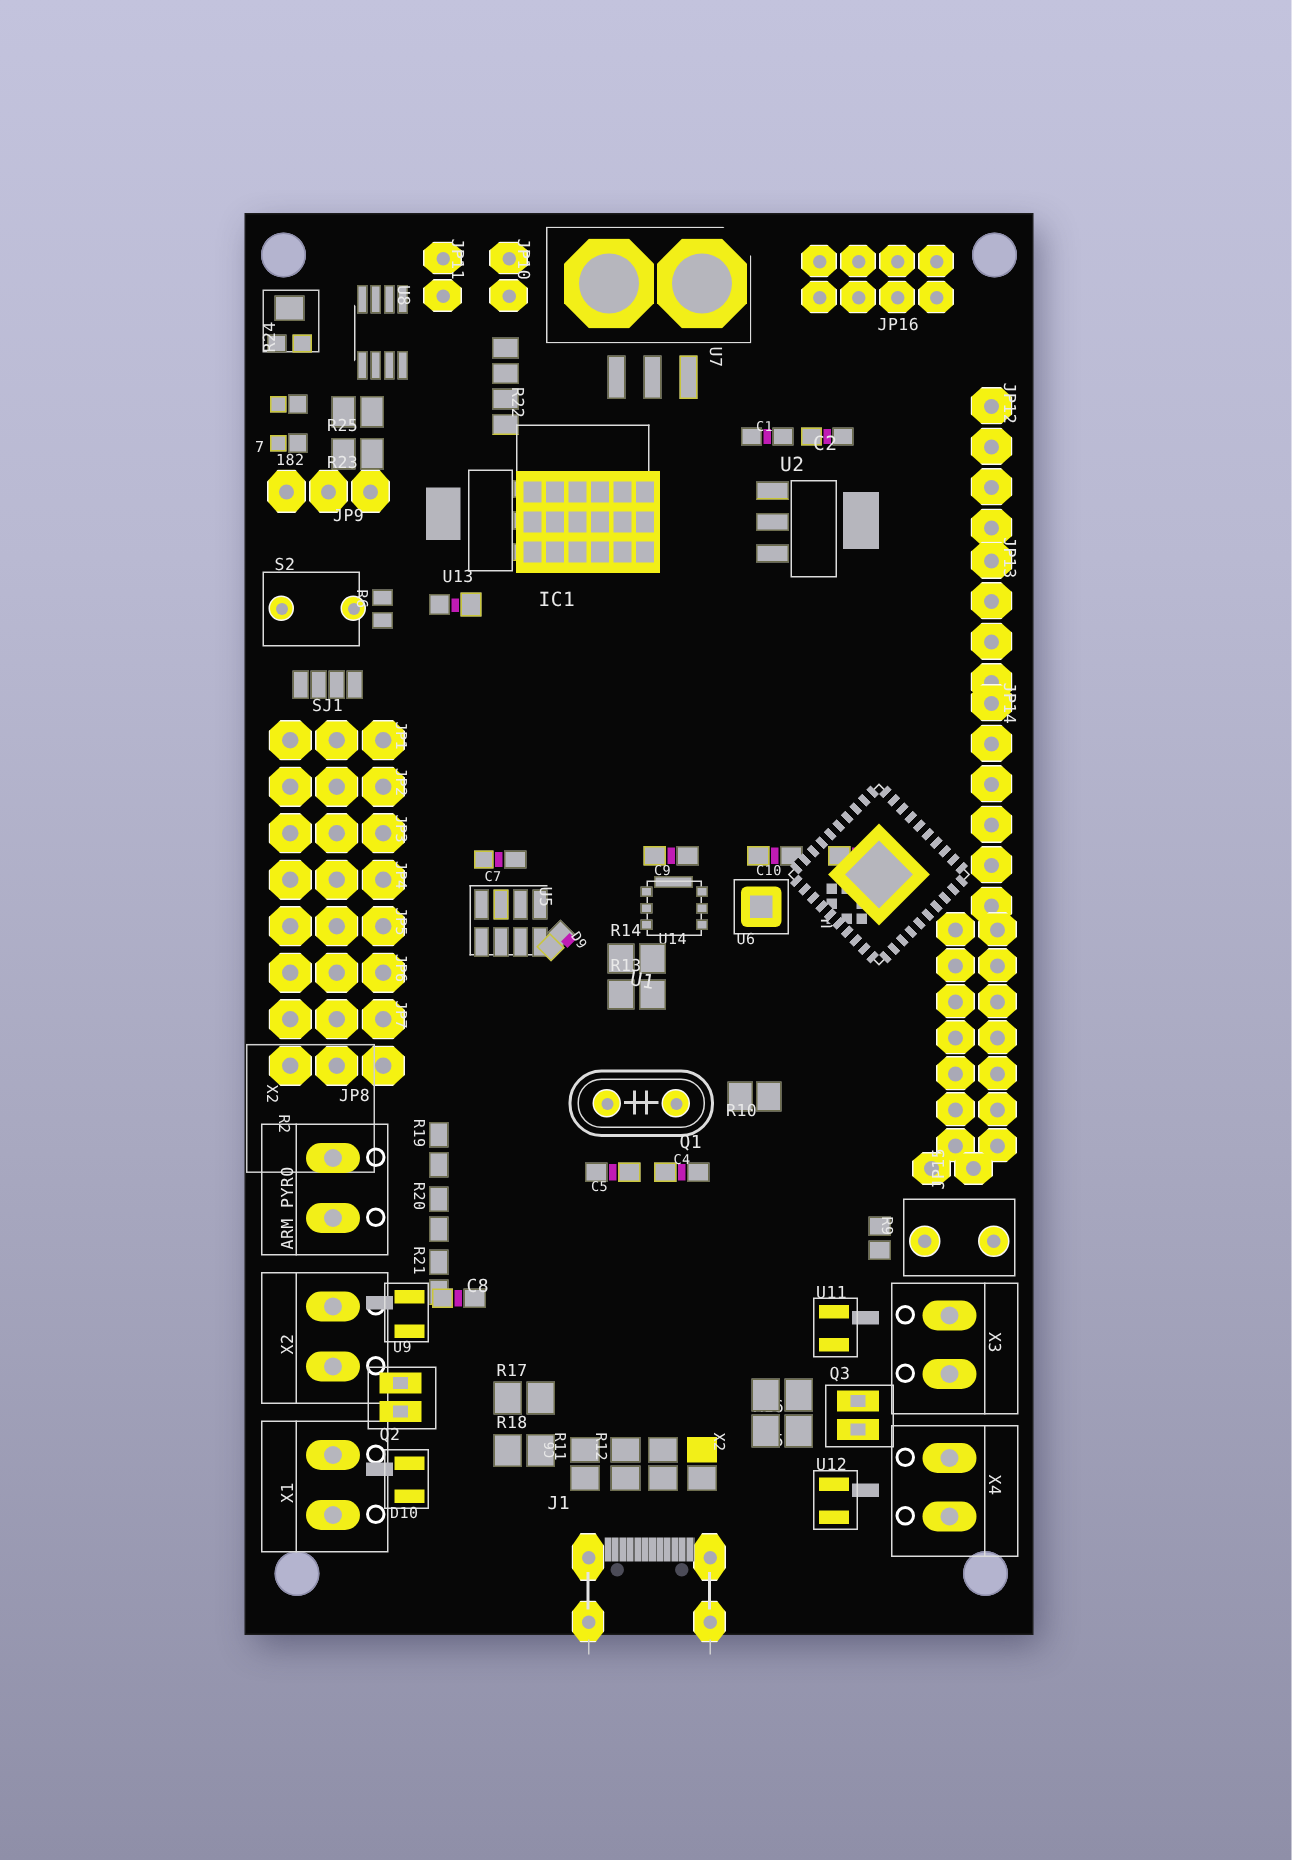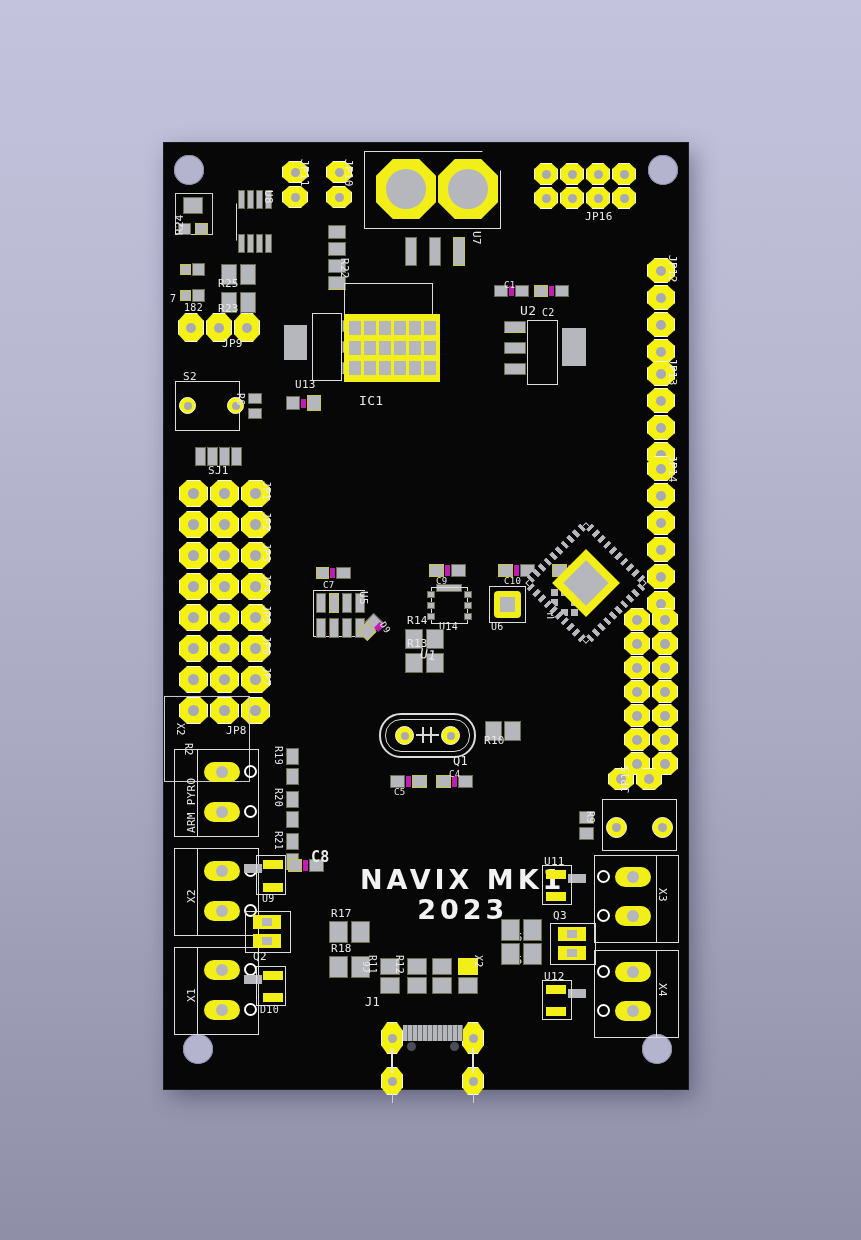--- a/index.html
+++ b/index.html
@@ -197,21 +197,21 @@
     <div class="padg" style="left:245px;top:218px;width:12px;height:14px;"></div>
     <div class="padg" style="left:260px;top:218px;width:12px;height:14px;"></div>
 
     <div class="pad" style="left:330px;top:142px;width:14px;height:12px;"></div>
     <div class="magenta" style="left:345px;top:143px;width:5px;height:10px;"></div>
     <div class="pad" style="left:351px;top:142px;width:14px;height:12px;"></div>
     <div class="silk" style="left:340px;top:137px;font-size:9px;">C1</div>
     <div class="pad" style="left:370px;top:142px;width:14px;height:12px;border-color:#c9c63a;"></div>
     <div class="magenta" style="left:385px;top:143px;width:5px;height:10px;"></div>
     <div class="pad" style="left:391px;top:142px;width:14px;height:12px;"></div>
-    <div class="silk" style="left:378px;top:164px;font-size:10px;">C2</div>
+    <div class="silk" style="left:378px;top:148px;font-size:13px;">C2</div>
 
     <div class="silk" style="left:356px;top:162px;font-size:13px;">U2</div>
     <div class="outline" style="left:363px;top:177px;width:31px;height:65px;"></div>
     <div class="pad" style="left:340px;top:178px;width:22px;height:12px;border-bottom-color:#c9c63a;"></div>
     <div class="pad" style="left:340px;top:199px;width:22px;height:12px;"></div>
     <div class="pad" style="left:340px;top:220px;width:22px;height:12px;"></div>
     <div class="padg" style="left:398px;top:185px;width:24px;height:38px;"></div>
 
     <div class="thru oct" style="left:483px;top:115px;width:28px;height:25px;">
         <i style="width:10px;height:10px"></i>
@@ -577,29 +577,25 @@
     <div class="outline" style="left:430px;top:807px;width:85px;height:88px;"></div>
     <div class="silk v" style="left:504px;top:840px;transform:rotate(90deg);font-size:11px;">X4</div>
     <div style="position:absolute;left:492px;top:807px;width:1px;height:88px;background:#dcdcdc;"></div>
     <div class="ring" style="left:433px;top:822px;width:13px;height:13px;"></div>
     <div class="padY" style="left:451px;top:819px;width:36px;height:20px;border-radius:10px;"></div>
     <div class="padg" style="left:463px;top:823px;width:12px;height:12px;border-radius:50%;"></div>
     <div class="ring" style="left:433px;top:861px;width:13px;height:13px;"></div>
     <div class="padY" style="left:451px;top:858px;width:36px;height:20px;border-radius:10px;"></div>
     <div class="padg" style="left:463px;top:862px;width:12px;height:12px;border-radius:50%;"></div>
 
-    <div id="title" style="left:196px;top:722px;">
-      <div class="l1">NAVIX MK1</div>
-      <div class="l2">2023</div>
-    </div>
 
     <div class="pad" style="left:124px;top:716px;width:14px;height:13px;border-color:#c9c63a;"></div>
     <div class="magenta" style="left:139px;top:717px;width:5px;height:11px;"></div>
     <div class="pad" style="left:145px;top:716px;width:15px;height:13px;"></div>
-    <div class="silk" style="left:147px;top:709px;font-size:15px;font-weight:bold;">C8</div>
+    <div class="silk" style="left:147px;top:709px;font-size:12px;">C8</div>
 
     <div class="padY" style="left:99px;top:717px;width:20px;height:9px;"></div>
     <div class="padg" style="left:80px;top:721px;width:18px;height:9px;"></div>
     <div class="padY" style="left:99px;top:740px;width:20px;height:9px;"></div>
     <div class="outline" style="left:92px;top:712px;width:30px;height:40px;"></div>
     <div class="silk" style="left:98px;top:750px;font-size:10px;">U9</div>
 
     <div class="outline" style="left:81px;top:768px;width:46px;height:42px;"></div>
     <div class="padY" style="left:89px;top:772px;width:28px;height:14px;"></div>
     <div class="padg" style="left:98px;top:775px;width:10px;height:8px;"></div>

